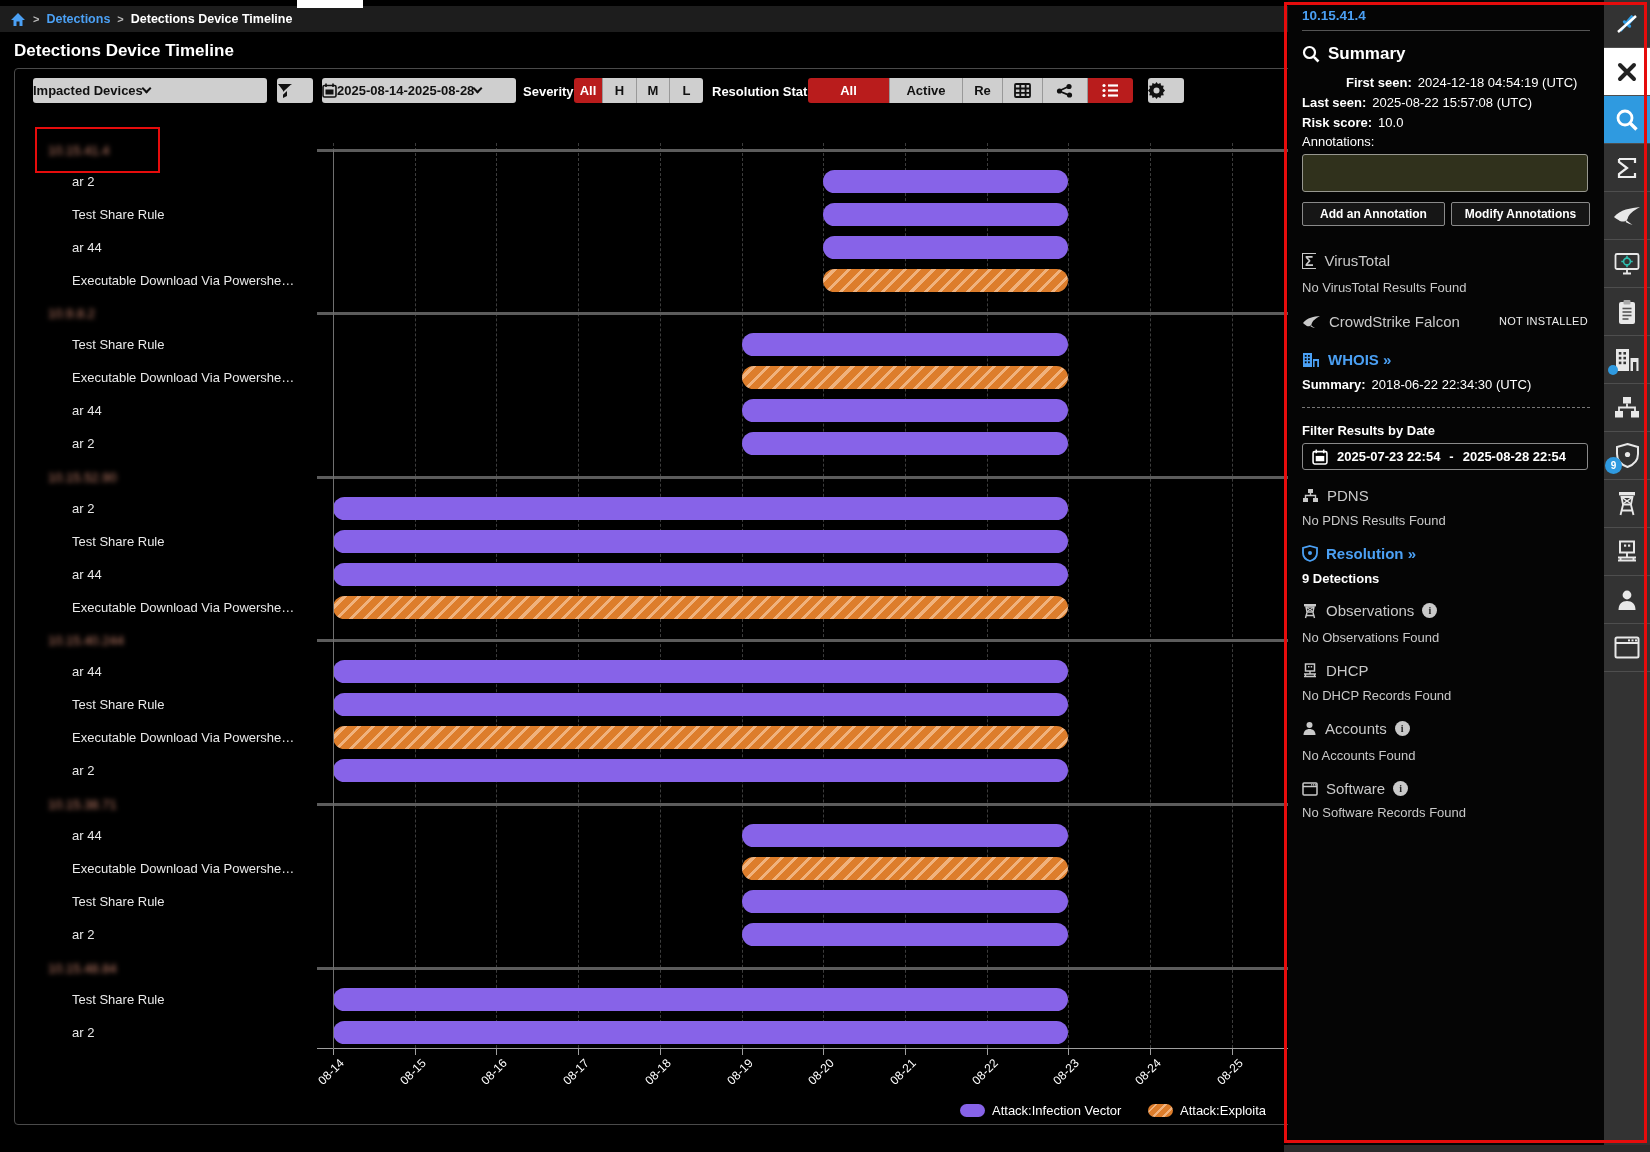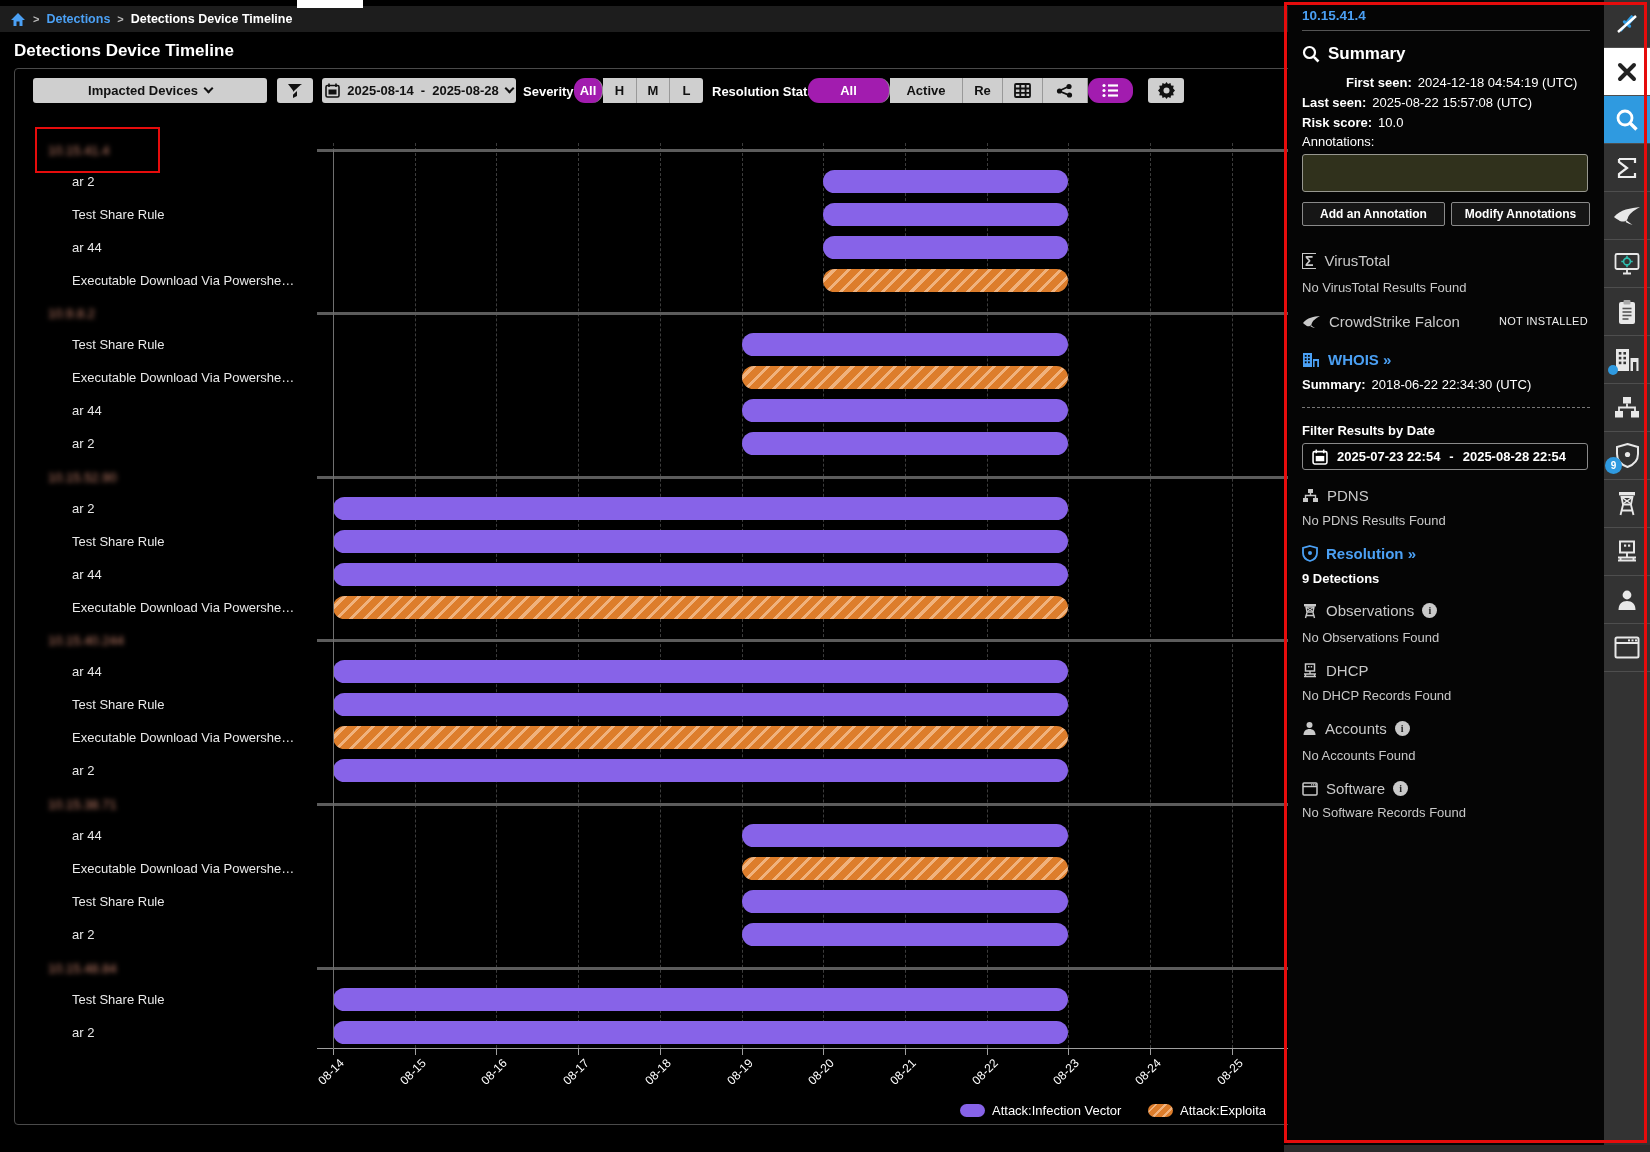--- a/index.html
+++ b/index.html
@@ -17,29 +17,29 @@
 
   .page-title { position:absolute; left:14px; top:41px; color:#fff; font-size:17px; font-weight:bold; }
   .page-stats { position:absolute; right:389px; top:41px; color:#fff; font-size:17px; font-weight:bold; }
 
   
   .container { position:absolute; left:14px; top:68px; width:1282px; height:1057px;
                border:1px solid #4a4a4a; border-radius:4px; background:#000; }
 
   
   .tb-btn { position:absolute; top:78px; height:25px; background:#cfcfcf; border-radius:3px;
-            color:#111; font-size:13px; font-weight:bold; display:flex; align-items:center; justify-content:center; gap:7px; }
+            color:#111; font-size:13px; font-weight:bold; display:flex; align-items:center; }
   .tb-label { position:absolute; top:84px; color:#fff; font-size:13px; font-weight:bold; }
   .chev { width:7px; height:7px; border-right:2px solid #111; border-bottom:2px solid #111;
           transform:rotate(45deg); margin-top:-4px; }
   .seg-group { position:absolute; top:78px; height:25px; display:flex; border-radius:3px; overflow:hidden; }
   .seg { height:25px; background:#cfcfcf; color:#111; font-size:13px; font-weight:bold;
          display:flex; align-items:center; justify-content:center; border-right:1px solid #999; }
   .seg:last-child { border-right:none; }
-  .seg.active { background:#a21caf; color:#fff;border-radius:11px; }
+  .seg.active { background:#b91c1c; color:#fff; }
   .seg.iconseg svg { display:block; }
 
   
   .separator { position:absolute; left:317px; height:3px; background:#5c5c5c; }
   .gridline { position:absolute; width:0; border-left:1px dashed #3c3c3c; }
   .axisline { position:absolute; left:317px; top:1048px; width:971px; height:1px; background:#9f9f9f; }
   .leftaxis { position:absolute; left:333px; top:150px; width:1px; height:899px; background:#6f6f6f; }
   .tickmark { position:absolute; top:1049px; width:1px; height:6px; background:#9f9f9f; }
   .xlabel { position:absolute; top:1056px; width:60px; text-align:right; color:#fff; font-size:12px;
             transform-origin:100% 0; transform:rotate(-45deg); }

